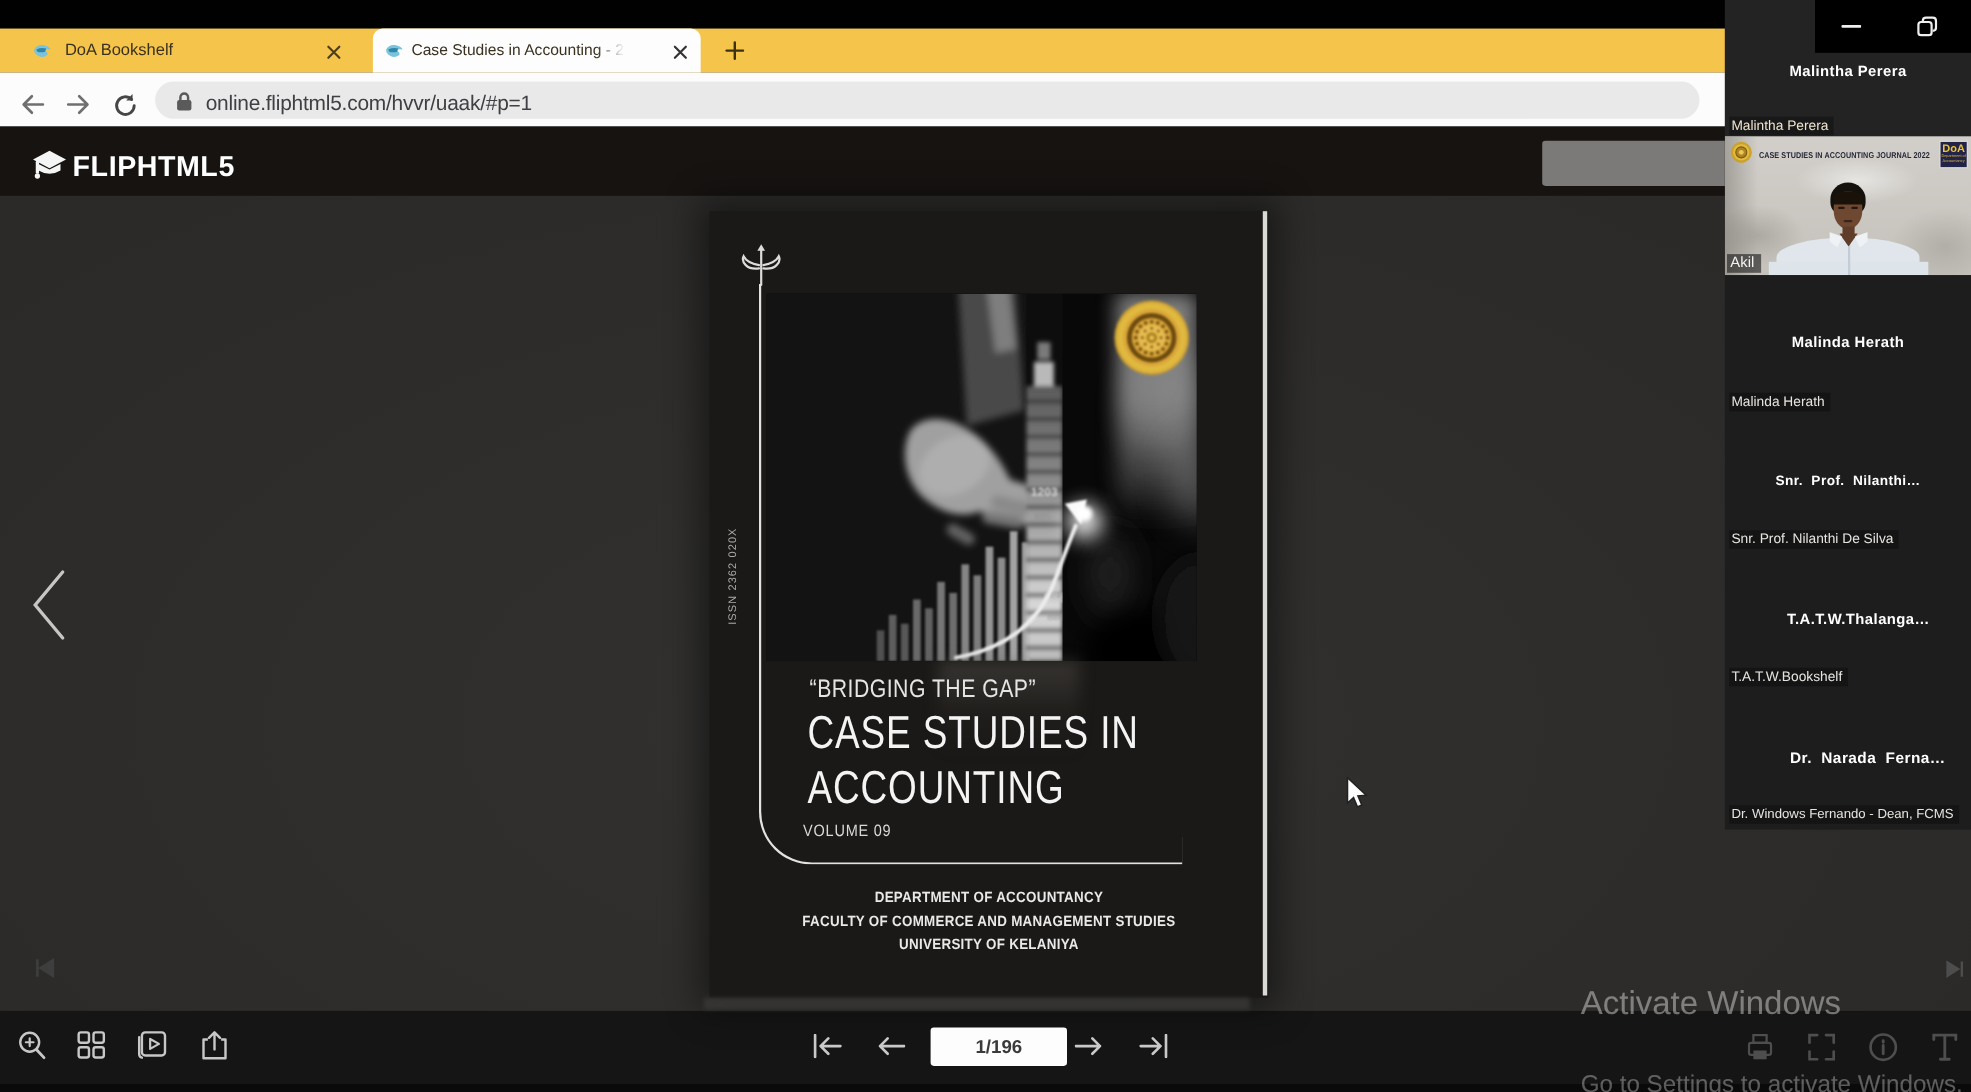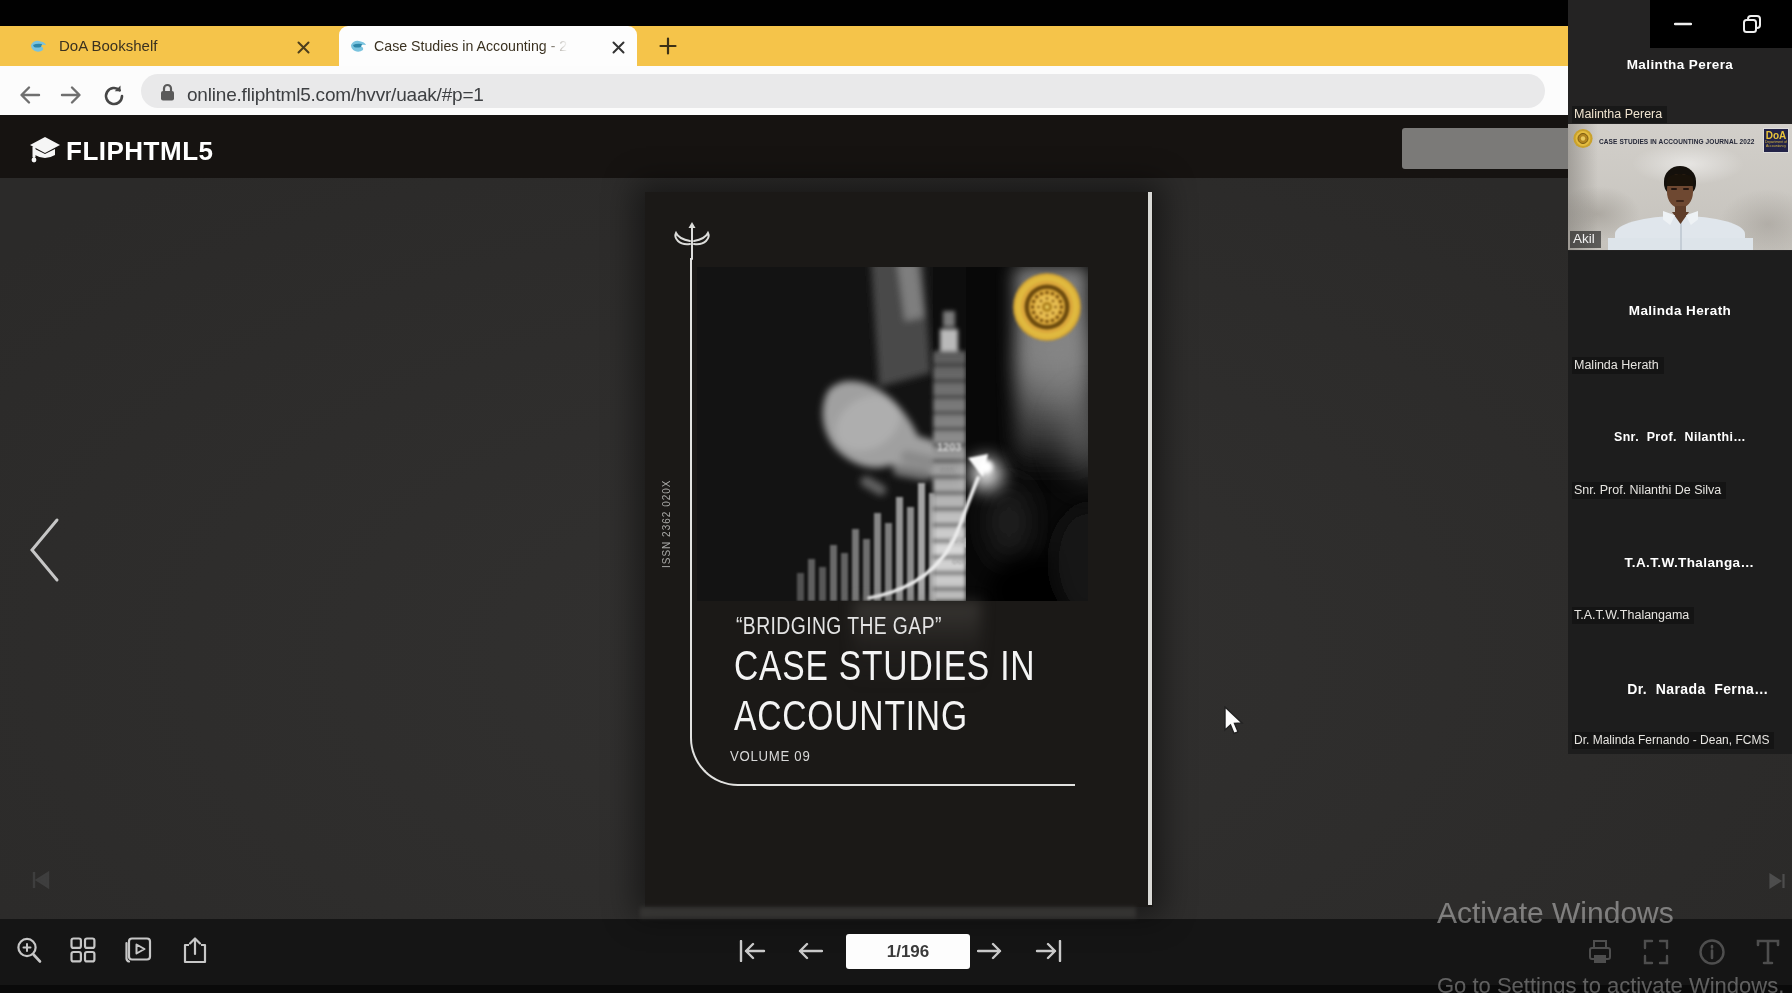--- a/index.html
+++ b/index.html
@@ -278,20 +278,25 @@
     </svg>
 
     <div class="abs" style="left:208px; top:409px; width:128px; height:86px; filter:blur(7px);
          background:linear-gradient(180deg, rgba(105,102,97,0.38), rgba(60,58,55,0.15) 55%, rgba(0,0,0,0));"></div>
 
     <div class="abs covertxt" style="left:91px; top:421px; font-size:23px; transform:scaleX(0.84); letter-spacing:0.5px; color:#e4e4e4;">“BRIDGING THE GAP”</div>
     <div class="abs covertxt" style="left:89px; top:450px; font-size:42px; font-weight:500; transform:scaleX(0.80); letter-spacing:1px; color:#f4f4f4;">CASE STUDIES IN</div>
     <div class="abs covertxt" style="left:89px; top:500px; font-size:42px; font-weight:500; transform:scaleX(0.80); letter-spacing:1px; color:#f4f4f4;">ACCOUNTING</div>
     <div class="abs covertxt" style="left:85px; top:555px; font-size:15px; transform:scaleX(0.88); letter-spacing:0.8px; color:#d8d8d8;">VOLUME 09</div>
 
+    <div class="abs" style="left:0; top:616px; width:508px; text-align:center;">
+      <div style="font-size:13.5px; line-height:15px; font-weight:bold; color:#e9e9e9; letter-spacing:0.3px; transform:scaleX(0.90);">DEPARTMENT OF ACCOUNTANCY</div>
+      <div style="font-size:13.5px; line-height:15px; font-weight:bold; color:#e9e9e9; letter-spacing:0.3px; margin-top:6.5px; transform:scaleX(0.90);">FACULTY OF COMMERCE AND MANAGEMENT STUDIES</div>
+      <div style="font-size:13.5px; line-height:15px; font-weight:bold; color:#e9e9e9; letter-spacing:0.3px; margin-top:6.5px; transform:scaleX(0.90);">UNIVERSITY OF KELANIYA</div>
+    </div>
   </div>
   <div class="abs" id="bookedge"></div>
   <div class="abs" style="left:640px; top:907px; width:496px; height:11px; background:#3b3a38; opacity:0.75; filter:blur(2px);"></div>
 
   <svg class="abs" style="left:26px; top:517px;" width="36" height="66" viewBox="0 0 36 66">
     <path d="M31 3 L6 33 L31 63" stroke="#c6c6c6" stroke-width="3" fill="none" stroke-linecap="round"></path>
   </svg>
   <svg class="abs" style="left:31px; top:871px;" width="20" height="18" viewBox="0 0 20 18">
     <path d="M3 1 L3 17 M17 2 L6 9 L17 16 Z" stroke="#3e3e3e" stroke-width="2.4" fill="#3e3e3e"></path>
   </svg>
@@ -409,22 +414,22 @@
       <div class="abs" style="left:2px; top:107px; background:rgba(22,22,22,0.6); color:#f2f2f2; font-size:13.5px; padding:0 6px 2px 3px;">Akil</div>
     </div>
     <div class="tile" style="top:251px;"></div>
     <div class="bname" style="top:303px;">Malinda Herath</div>
     <div class="blabel" style="top:357px;">Malinda Herath</div>
     <div class="tile" style="top:377px;"></div>
     <div class="bname" style="top:430px; font-size:12.4px;">Snr.&nbsp;&nbsp;Prof.&nbsp;&nbsp;Nilanthi…</div>
     <div class="blabel" style="top:482px;">Snr. Prof. Nilanthi De Silva</div>
     <div class="tile" style="top:503px;"></div>
     <div class="bname" style="top:555px;padding-left:19px;">T.A.T.W.Thalanga…</div>
-    <div class="blabel" style="top:607px;">T.A.T.W.Thalangama</div>
+    <div class="blabel" style="top:607px;">T.A.T.W.Bookshelf</div>
     <div class="tile" style="top:629px;"></div>
     <div class="bname" style="top:681px; font-size:14px;padding-left:36px;">Dr.&nbsp;&nbsp;Narada&nbsp;&nbsp;Ferna…</div>
-    <div class="blabel" style="top:732px; font-size:12px;">Dr. Malinda Fernando - Dean, FCMS</div>
+    <div class="blabel" style="top:732px; font-size:12px;">Dr. Windows Fernando - Dean, FCMS</div>
   </div>
 
   <div class="abs" id="wm1">Activate Windows</div>
   <div class="abs" id="wm2">Go to Settings to activate Windows.</div>
 
 </div>
 
 </body></html>

